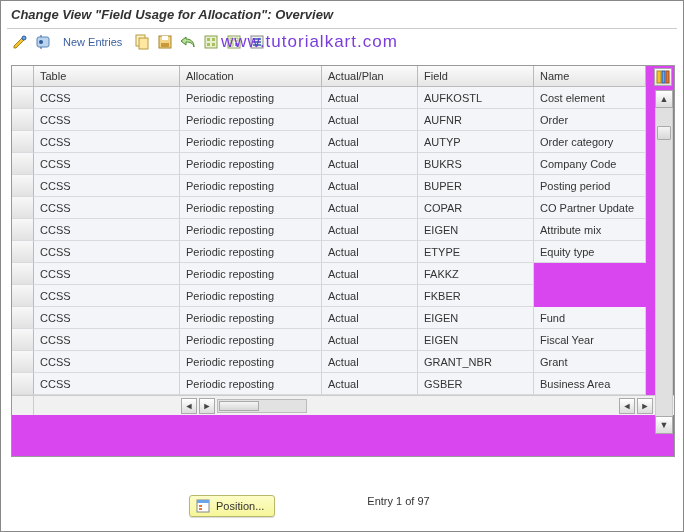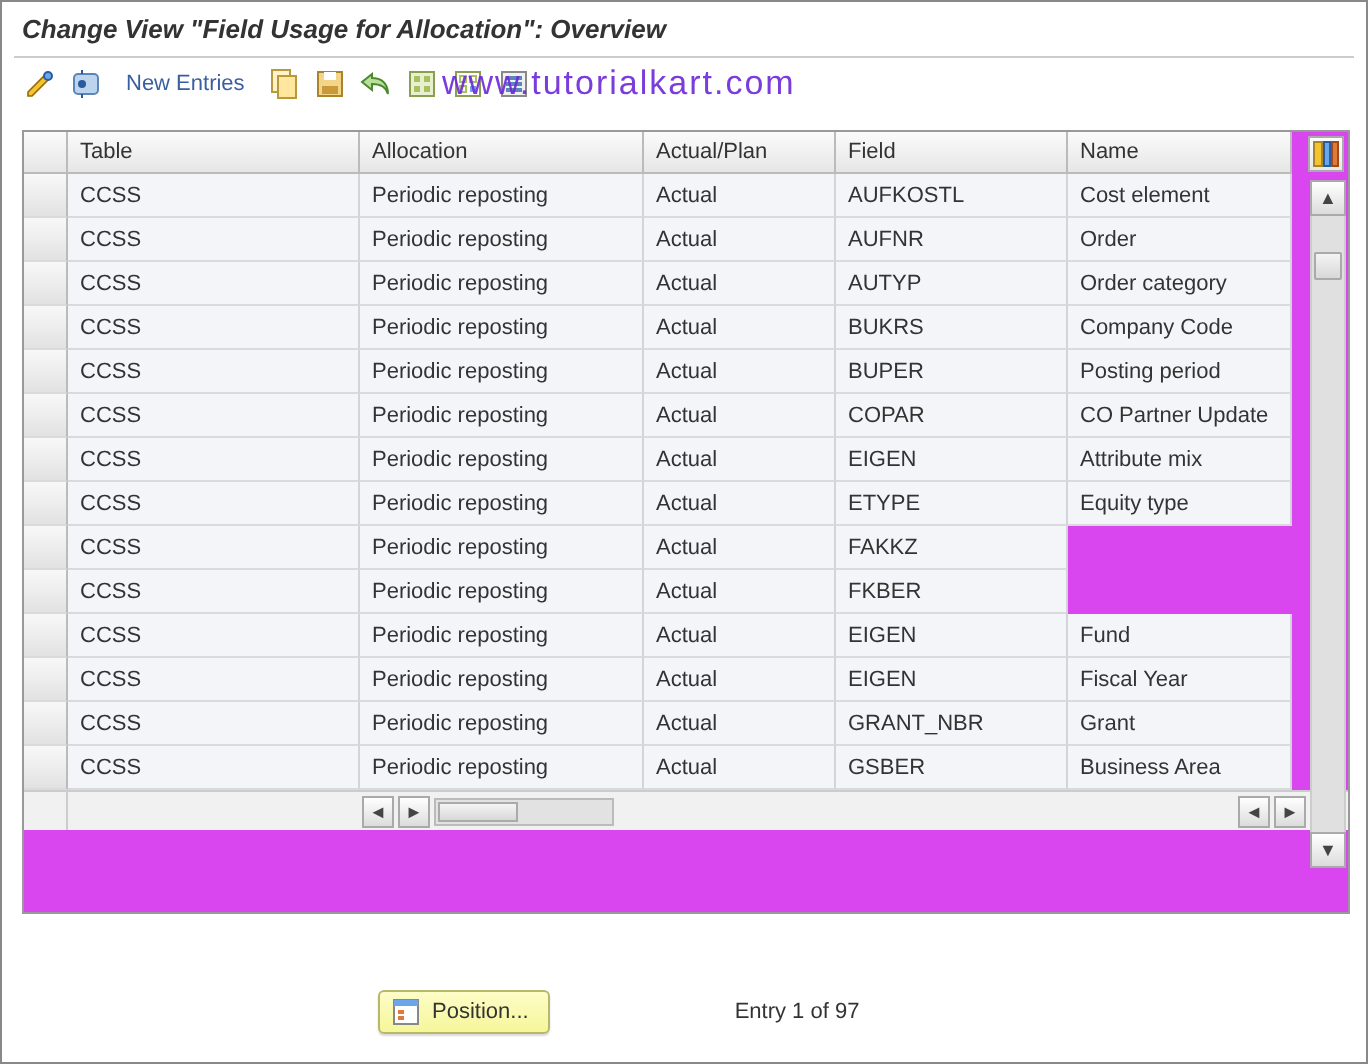--- a/index.html
+++ b/index.html
@@ -199,21 +199,21 @@
       margin-right: 20px;
       display: flex;
       align-items: center;
     }
     .footer {
       position: absolute;
       bottom: 14px;
       left: 0;
       right: 0;
       display: flex;
-      align-items: center;
+      align-items: flex-start;
     }
     .position-btn {
       margin-left: 188px;
       background: linear-gradient(#fdfdc8,#f6f69a);
       border: 1px solid #b8b86a;
       border-radius: 3px;
       padding: 3px 10px 3px 6px;
       display: flex;
       align-items: center;
       gap: 6px;

